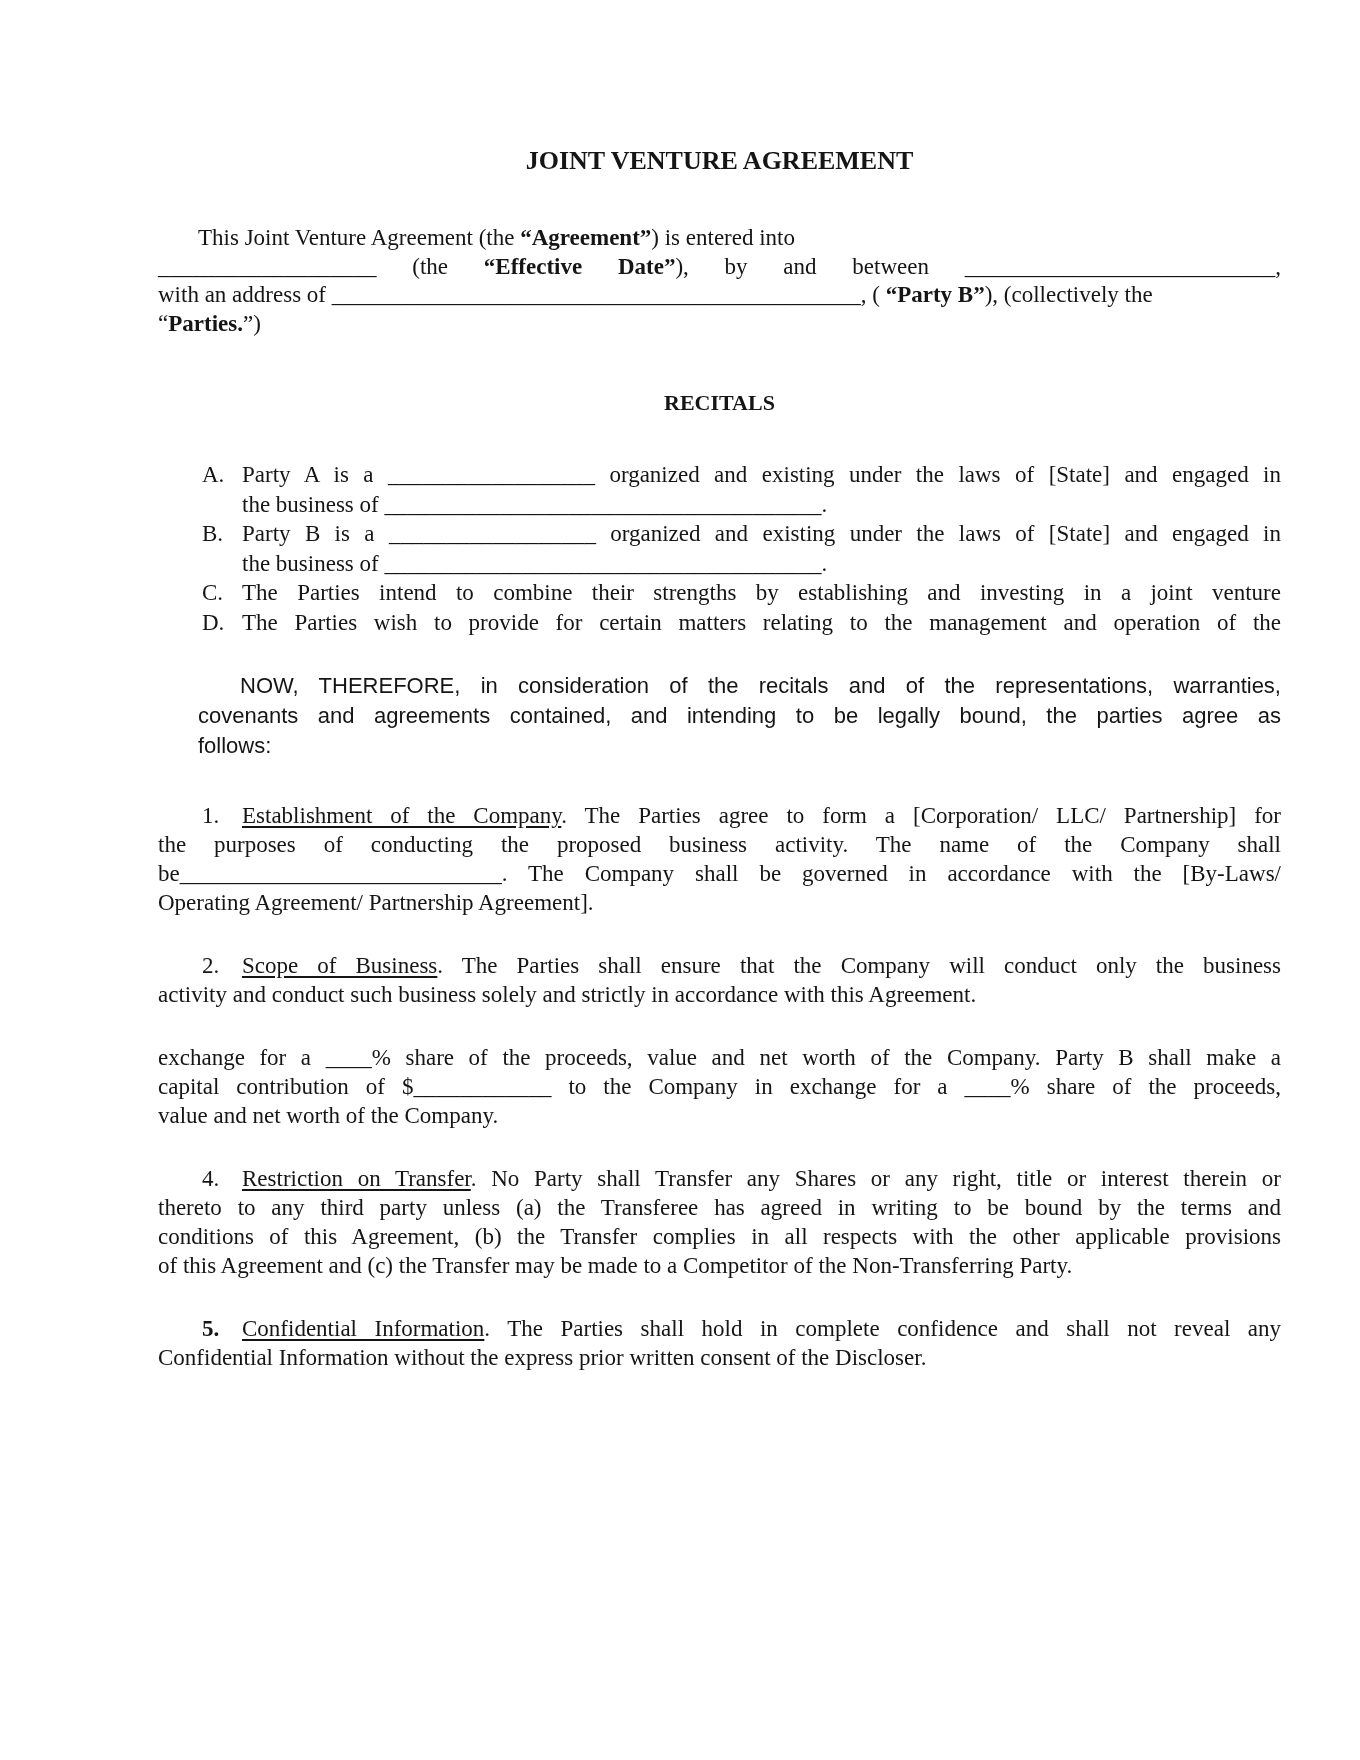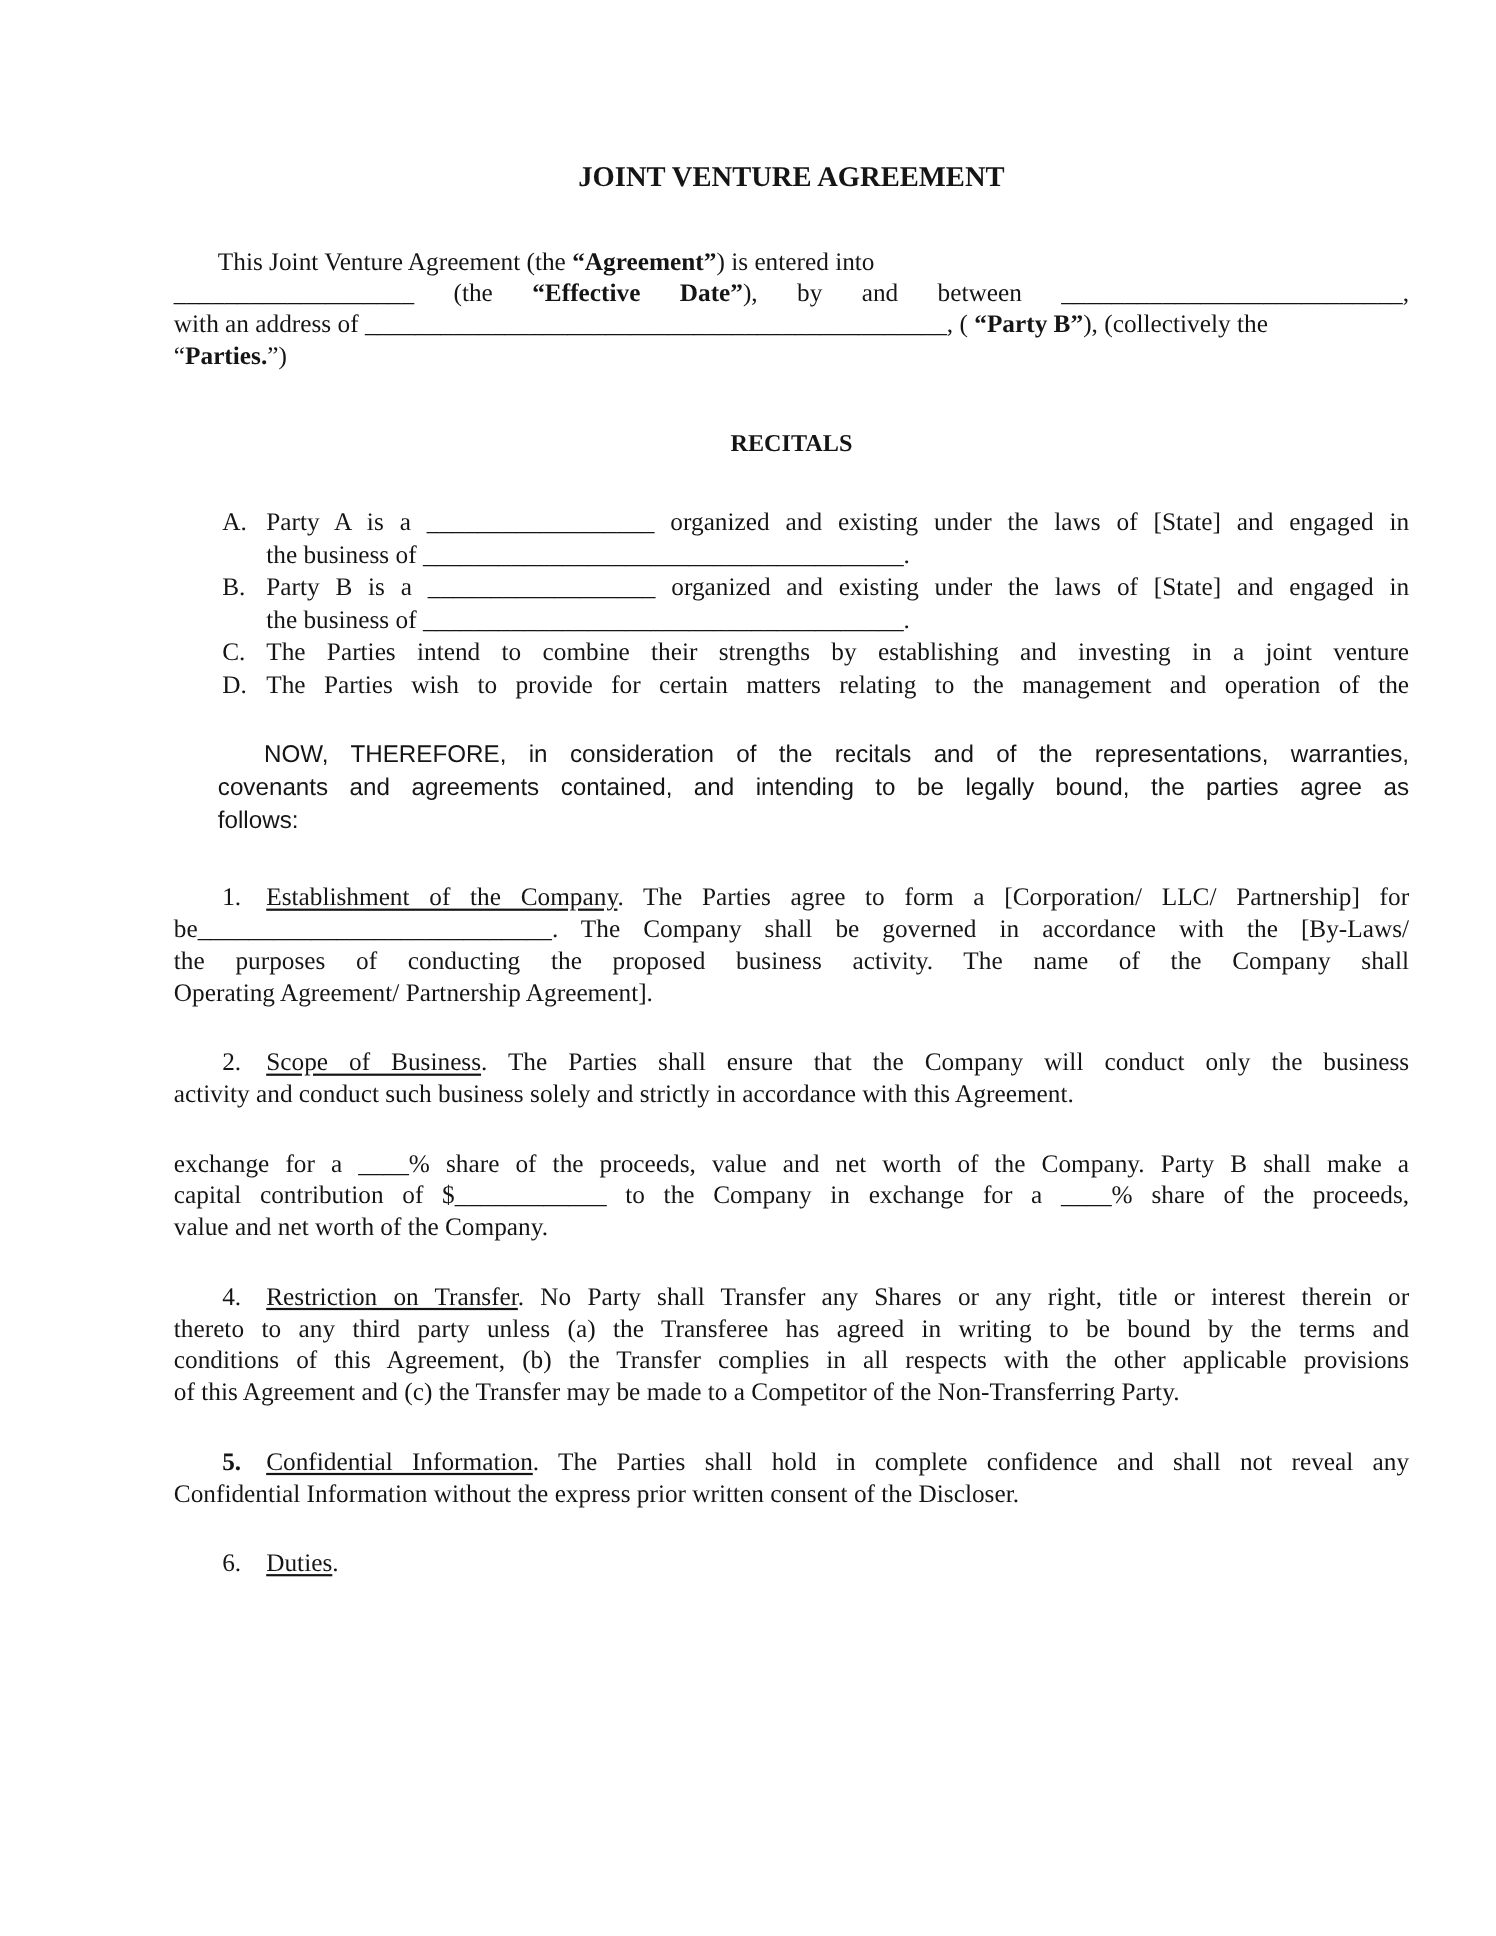--- a/index.html
+++ b/index.html
@@ -90,22 +90,22 @@
 
   <div class="now-para" id="now-para">
       <div class="line jl"><span class="ind" style="width: 42px;"></span><span>NOW, THEREFORE, in consideration of the recitals and of the representations, warranties,</span></div>
       <div class="line jl"><span>covenants and agreements contained, and intending to be legally bound, the parties agree as</span></div>
       <div class="line"><span>follows:</span></div>
     </div>
 
   <div id="sections">
       <div class="section first">
         <div class="line jl"><span class="ni"></span><span class="num">1.</span><span class="us">Establishment of the Company</span><span>. The Parties agree to form a [Corporation/ LLC/ Partnership] for</span></div>
+        <div class="line jl"><span>the purposes of conducting the proposed business activity. The name of the Company shall</span></div>
         <div class="line jl"><span>be</span><span class="blank">____________________________</span><span>. The Company shall be governed in accordance with the [By-Laws/</span></div>
-        <div class="line jl"><span>the purposes of conducting the proposed business activity. The name of the Company shall</span></div>
         <div class="line"><span>Operating Agreement/ Partnership Agreement].</span></div>
       </div>
       <div class="section">
         <div class="line jl"><span class="ni"></span><span class="num">2.</span><span class="us">Scope of Business</span><span>. The Parties shall ensure that the Company will conduct only the business</span></div>
         <div class="line"><span>activity and conduct such business solely and strictly in accordance with this Agreement.</span></div>
       </div>
       <div class="section">
         <div class="line jl"><span>exchange for a </span><span class="blank">____</span><span>% share of the proceeds, value and net worth of the Company. Party B shall make a</span></div>
         <div class="line jl"><span>capital contribution of $</span><span class="blank">____________</span><span> to the Company in exchange for a </span><span class="blank">____</span><span>% share of the proceeds,</span></div>
         <div class="line"><span>value and net worth of the Company.</span></div>
@@ -113,17 +113,14 @@
       <div class="section">
         <div class="line jl"><span class="ni"></span><span class="num">4.</span><span class="us">Restriction on Transfer</span><span>. No Party shall Transfer any Shares or any right, title or interest therein or</span></div>
         <div class="line jl"><span>thereto to any third party unless (a) the Transferee has agreed in writing to be bound by the terms and</span></div>
         <div class="line jl"><span>conditions of this Agreement, (b) the Transfer complies in all respects with the other applicable provisions</span></div>
         <div class="line"><span>of this Agreement and (c) the Transfer may be made to a Competitor of the Non-Transferring Party.</span></div>
       </div>
       <div class="section">
         <div class="line jl"><span class="ni"></span><span class="num bold">5.</span><span class="us">Confidential Information</span><span>. The Parties shall hold in complete confidence and shall not reveal any</span></div>
         <div class="line"><span>Confidential Information without the express prior written consent of the Discloser.</span></div>
       </div>
-      <div class="section">
-        <div class="line"><span class="ni"></span><span class="num">6.</span><span class="us">Duties</span><span>.</span></div>
-      </div>
     </div>
 </div>
 
 </body></html>

